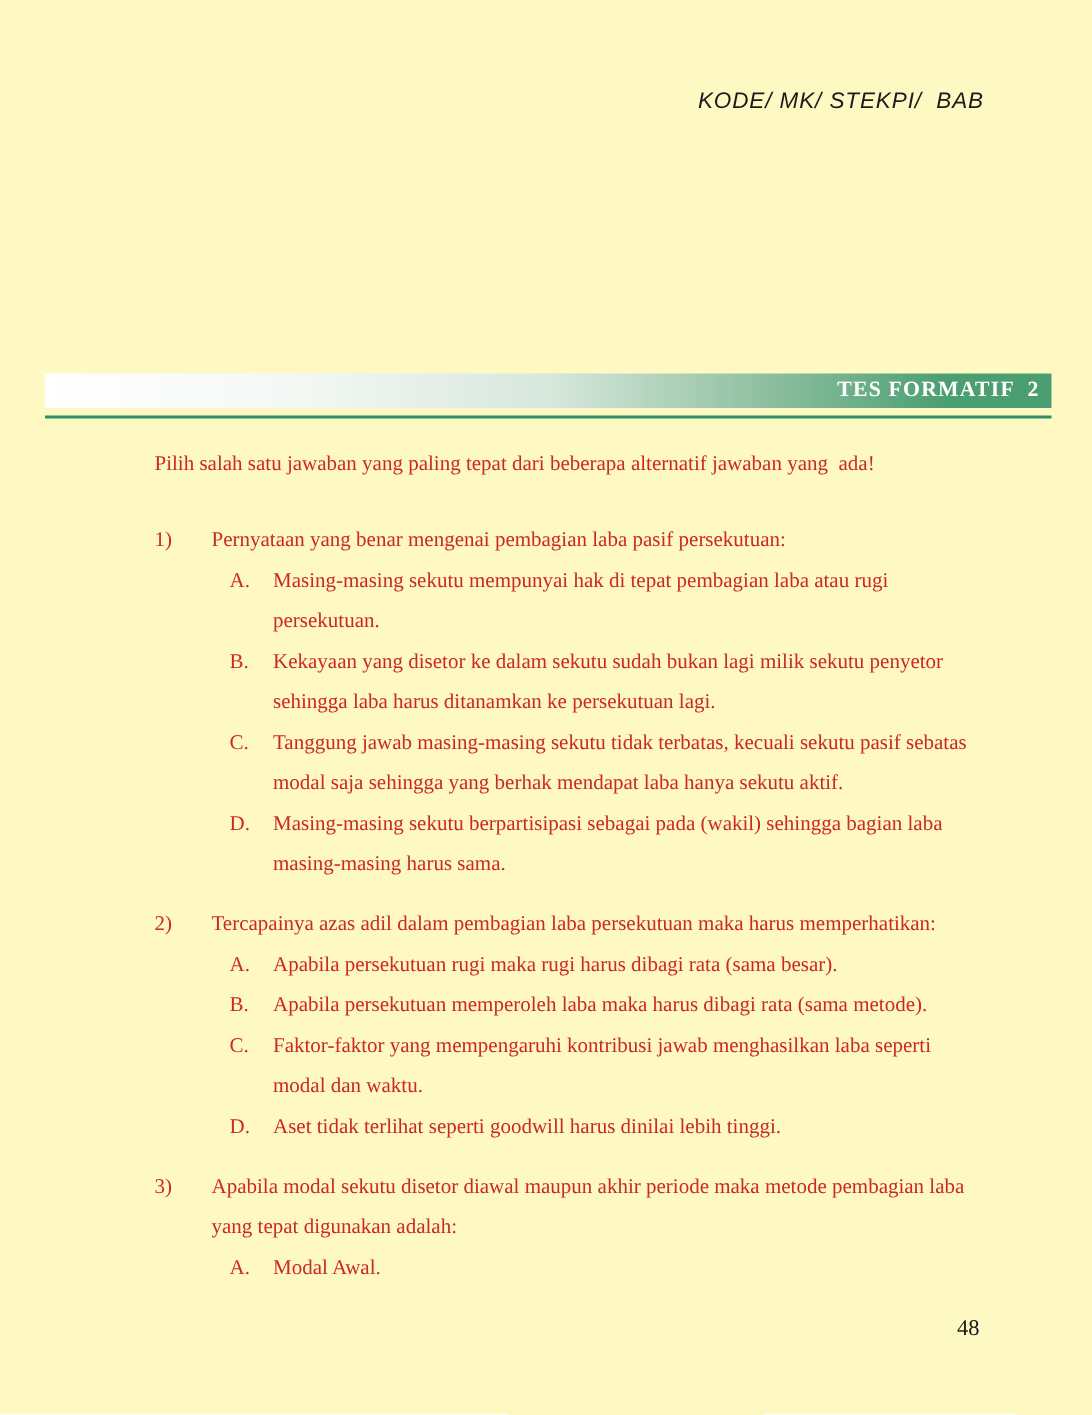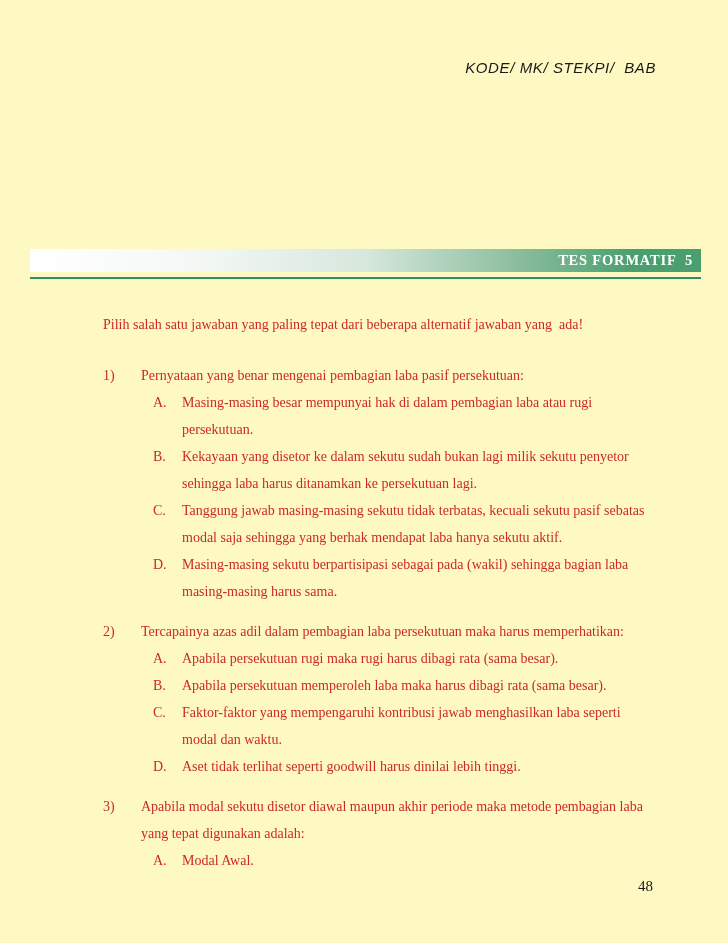--- a/index.html
+++ b/index.html
@@ -48,21 +48,21 @@
     position: absolute;
     left: 30px;
     top: 277px;
     width: 671px;
     height: 2px;
     background: #2f8e68;
   }
   .content {
     position: absolute;
     left: 103px;
-    top: 311px;
+    top: 296px;
     width: 568px;
     color: #cc2828;
     font-size: 14px;
     line-height: 27px;
   }
   .intro {
     margin: 0 0 24px 0;
     white-space: pre-wrap;
   }
   .question { margin: 0; }
@@ -84,37 +84,37 @@
   }
 </style>
 </head>
 <body>
 
 <div class="page">
 
   <div class="header-code">KODE/ MK/ STEKPI/  BAB</div>
 
   <div class="banner">
-    <span class="banner-title">TES FORMATIF  5</span>
+    <span class="banner-title">TES FORMATIF  2</span>
   </div>
   <div class="banner-underline"></div>
 
   <div class="content">
 
     <p class="intro">Pilih salah satu jawaban yang paling tepat dari beberapa alternatif jawaban yang  ada!</p>
 
     <div class="question">
       <div class="q-row">
         <span class="q-num">1)</span>
         <span class="q-text">Pernyataan yang benar mengenai pembagian laba pasif persekutuan:</span>
       </div>
       <div class="options">
         <div class="opt">
           <span class="opt-letter">A.</span>
-          <span class="opt-text">Masing-masing besar mempunyai hak di dalam pembagian laba atau rugi persekutuan.</span>
+          <span class="opt-text">Masing-masing sekutu mempunyai hak di tepat pembagian laba atau rugi persekutuan.</span>
         </div>
         <div class="opt">
           <span class="opt-letter">B.</span>
           <span class="opt-text">Kekayaan yang disetor ke dalam sekutu sudah bukan lagi milik sekutu penyetor sehingga laba harus ditanamkan ke persekutuan lagi.</span>
         </div>
         <div class="opt">
           <span class="opt-letter">C.</span>
           <span class="opt-text">Tanggung jawab masing-masing sekutu tidak terbatas, kecuali sekutu pasif sebatas modal saja sehingga yang berhak mendapat laba hanya sekutu aktif.</span>
         </div>
         <div class="opt">
@@ -129,21 +129,21 @@
         <span class="q-num">2)</span>
         <span class="q-text">Tercapainya azas adil dalam pembagian laba persekutuan maka harus memperhatikan:</span>
       </div>
       <div class="options">
         <div class="opt">
           <span class="opt-letter">A.</span>
           <span class="opt-text">Apabila persekutuan rugi maka rugi harus dibagi rata (sama besar).</span>
         </div>
         <div class="opt">
           <span class="opt-letter">B.</span>
-          <span class="opt-text">Apabila persekutuan memperoleh laba maka harus dibagi rata (sama besar).</span>
+          <span class="opt-text">Apabila persekutuan memperoleh laba maka harus dibagi rata (sama metode).</span>
         </div>
         <div class="opt">
           <span class="opt-letter">C.</span>
           <span class="opt-text">Faktor-faktor yang mempengaruhi kontribusi jawab menghasilkan laba seperti modal dan waktu.</span>
         </div>
         <div class="opt">
           <span class="opt-letter">D.</span>
           <span class="opt-text">Aset tidak terlihat seperti goodwill harus dinilai lebih tinggi.</span>
         </div>
       </div>

